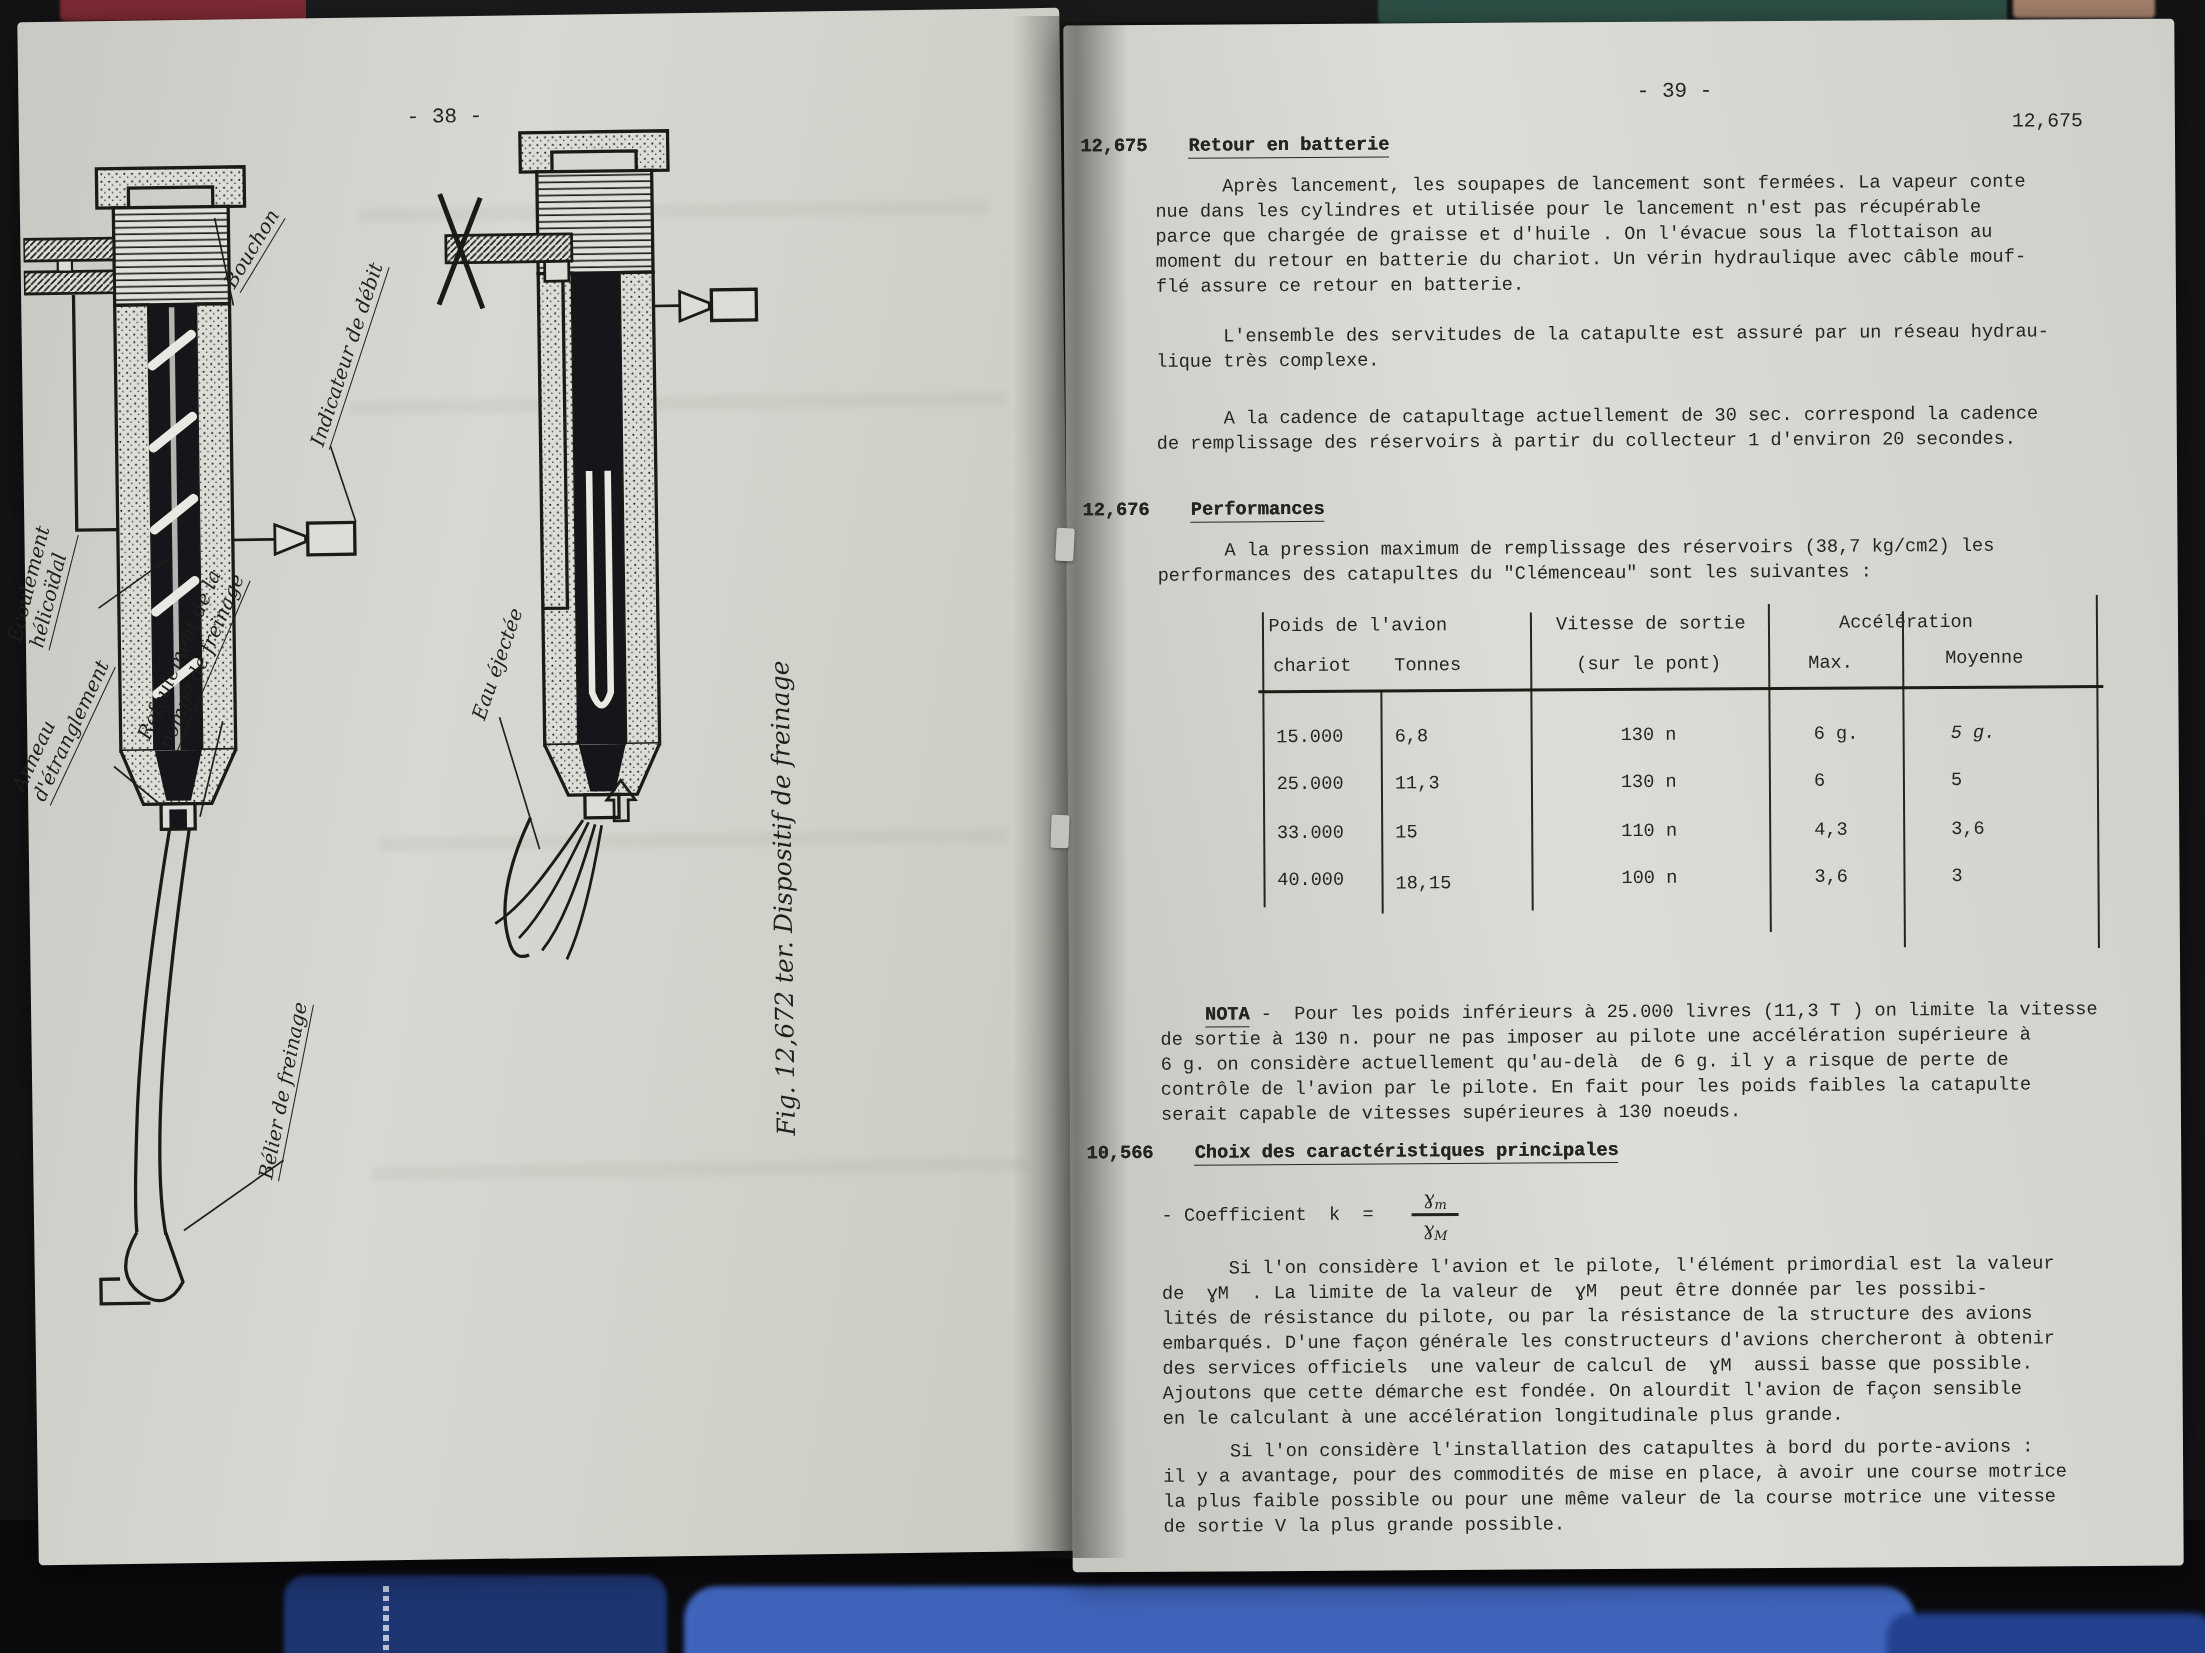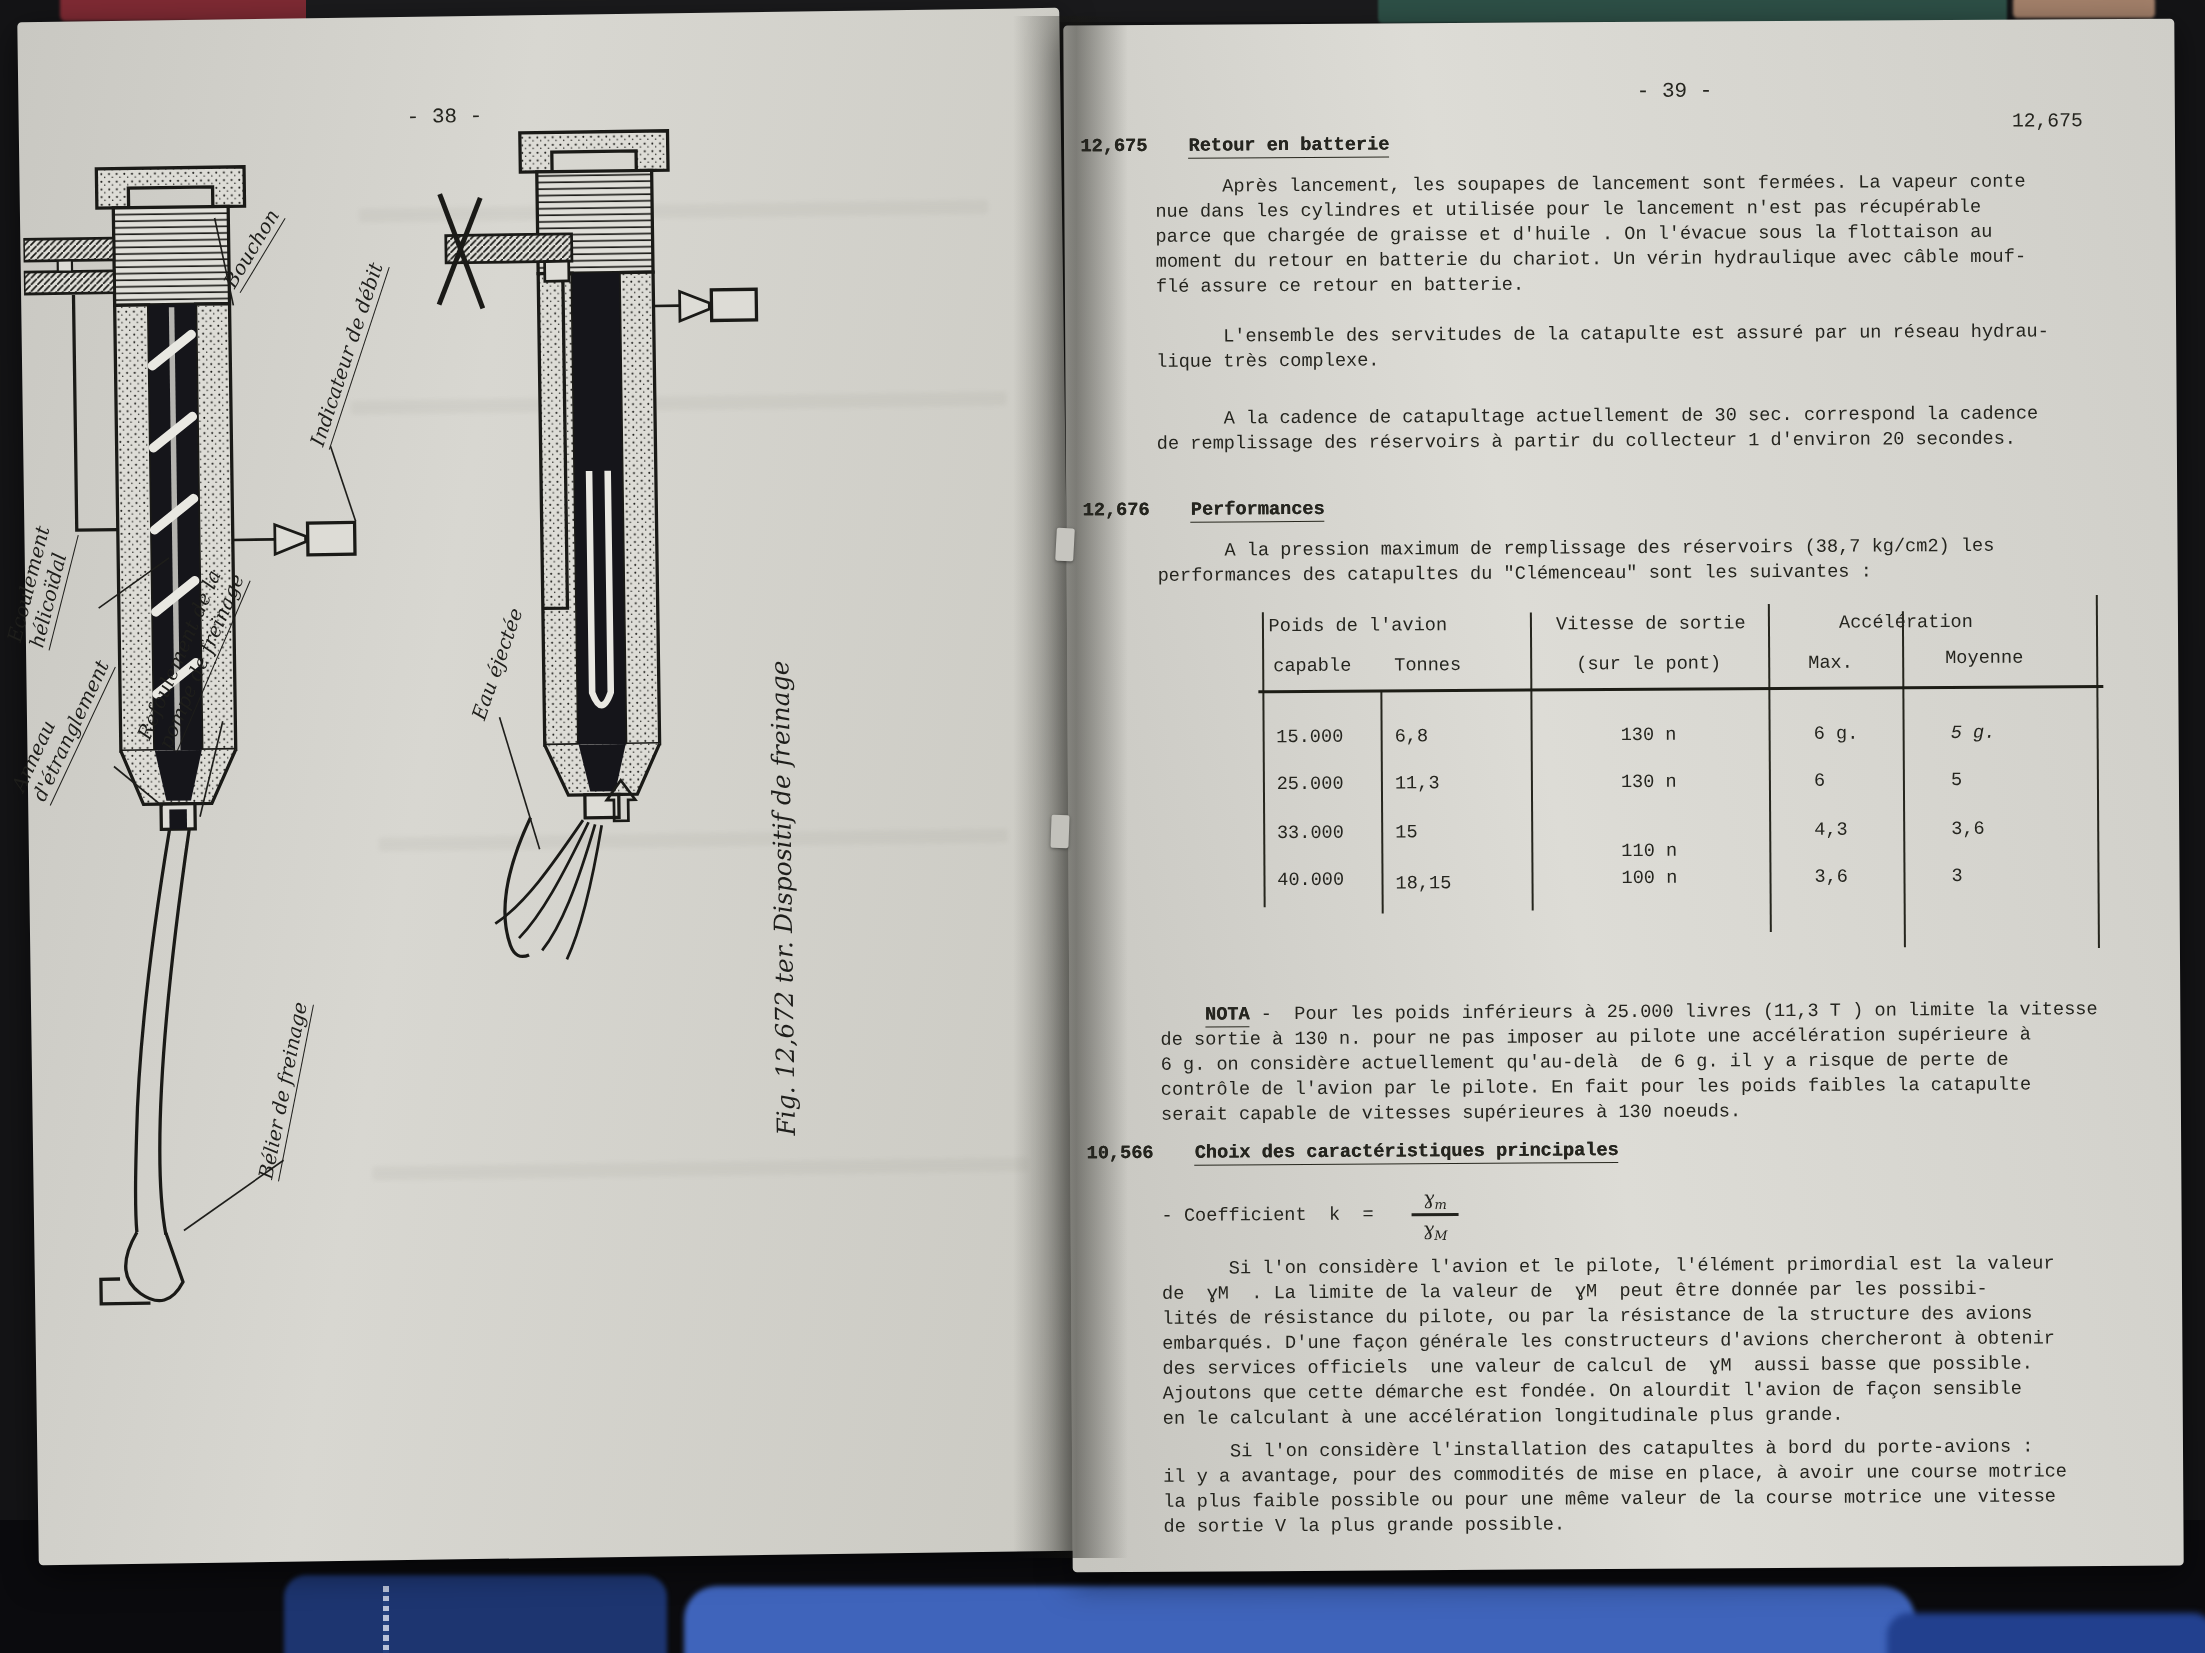--- a/index.html
+++ b/index.html
@@ -203,21 +203,21 @@
   <div class="abs" style="left:194px;top:580px;width:837px;height:356px;">
     <div class="vl" style="left:0;top:8.2px;height:295px;"></div>
     <div class="vl" style="left:118px;top:88px;height:222px;"></div>
     <div class="vl" style="left:268px;top:9.8px;height:298px;"></div>
     <div class="vl" style="left:506px;top:2.7px;height:328px;"></div>
     <div class="vl" style="left:640px;top:11px;height:336px;"></div>
     <div class="vl" style="left:834px;top:-4.4px;height:353px;"></div>
     <div class="hrule" style="left:-4.4px;top:86px;width:845px;"></div>
 
     <div class="mono abs" style="left:6.6px;top:9.8px;">Poids de l'avion</div>
-    <div class="mono abs" style="left:11px;top:50px;">capable</div>
+    <div class="mono abs" style="left:11px;top:50px;">chariot</div>
     <div class="mono abs" style="left:132px;top:50px;">Tonnes</div>
     <div class="mono abs" style="left:294px;top:9.8px;">Vitesse de sortie</div>
     <div class="mono abs" style="left:314px;top:50px;">(sur le pont)</div>
     <div class="mono abs" style="left:577px;top:9.8px;">Accélération</div>
     <div class="mono abs" style="left:546px;top:50px;">Max.</div>
     <div class="mono abs" style="left:683px;top:46px;">Moyenne</div>
 
     <div class="mono abs" style="left:13.7px;top:121px;">15.000</div>
     <div class="mono abs" style="left:132px;top:121px;">6,8</div>
     <div class="mono abs" style="left:358px;top:121px;">130 n</div>
@@ -225,21 +225,21 @@
     <div class="mono abs" style="left:688px;top:121px;font-style:italic;">5 g.</div>
 
     <div class="mono abs" style="left:13.7px;top:168px;">25.000</div>
     <div class="mono abs" style="left:132px;top:168px;">11,3</div>
     <div class="mono abs" style="left:358px;top:168px;">130 n</div>
     <div class="mono abs" style="left:551px;top:168px;">6</div>
     <div class="mono abs" style="left:688px;top:168px;">5</div>
 
     <div class="mono abs" style="left:13.7px;top:217px;">33.000</div>
     <div class="mono abs" style="left:132px;top:217px;">15</div>
-    <div class="mono abs" style="left:358px;top:217px;margin-top:20px;">110 n</div>
+    <div class="mono abs" style="left:358px;top:217px;">110 n</div>
     <div class="mono abs" style="left:551px;top:217px;">4,3</div>
     <div class="mono abs" style="left:688px;top:217px;">3,6</div>
 
     <div class="mono abs" style="left:13.7px;top:264px;">40.000</div>
     <div class="mono abs" style="left:132px;top:268px;">18,15</div>
     <div class="mono abs" style="left:358px;top:264px;">100 n</div>
     <div class="mono abs" style="left:551px;top:264px;">3,6</div>
     <div class="mono abs" style="left:688px;top:264px;">3</div>
   </div>
 

